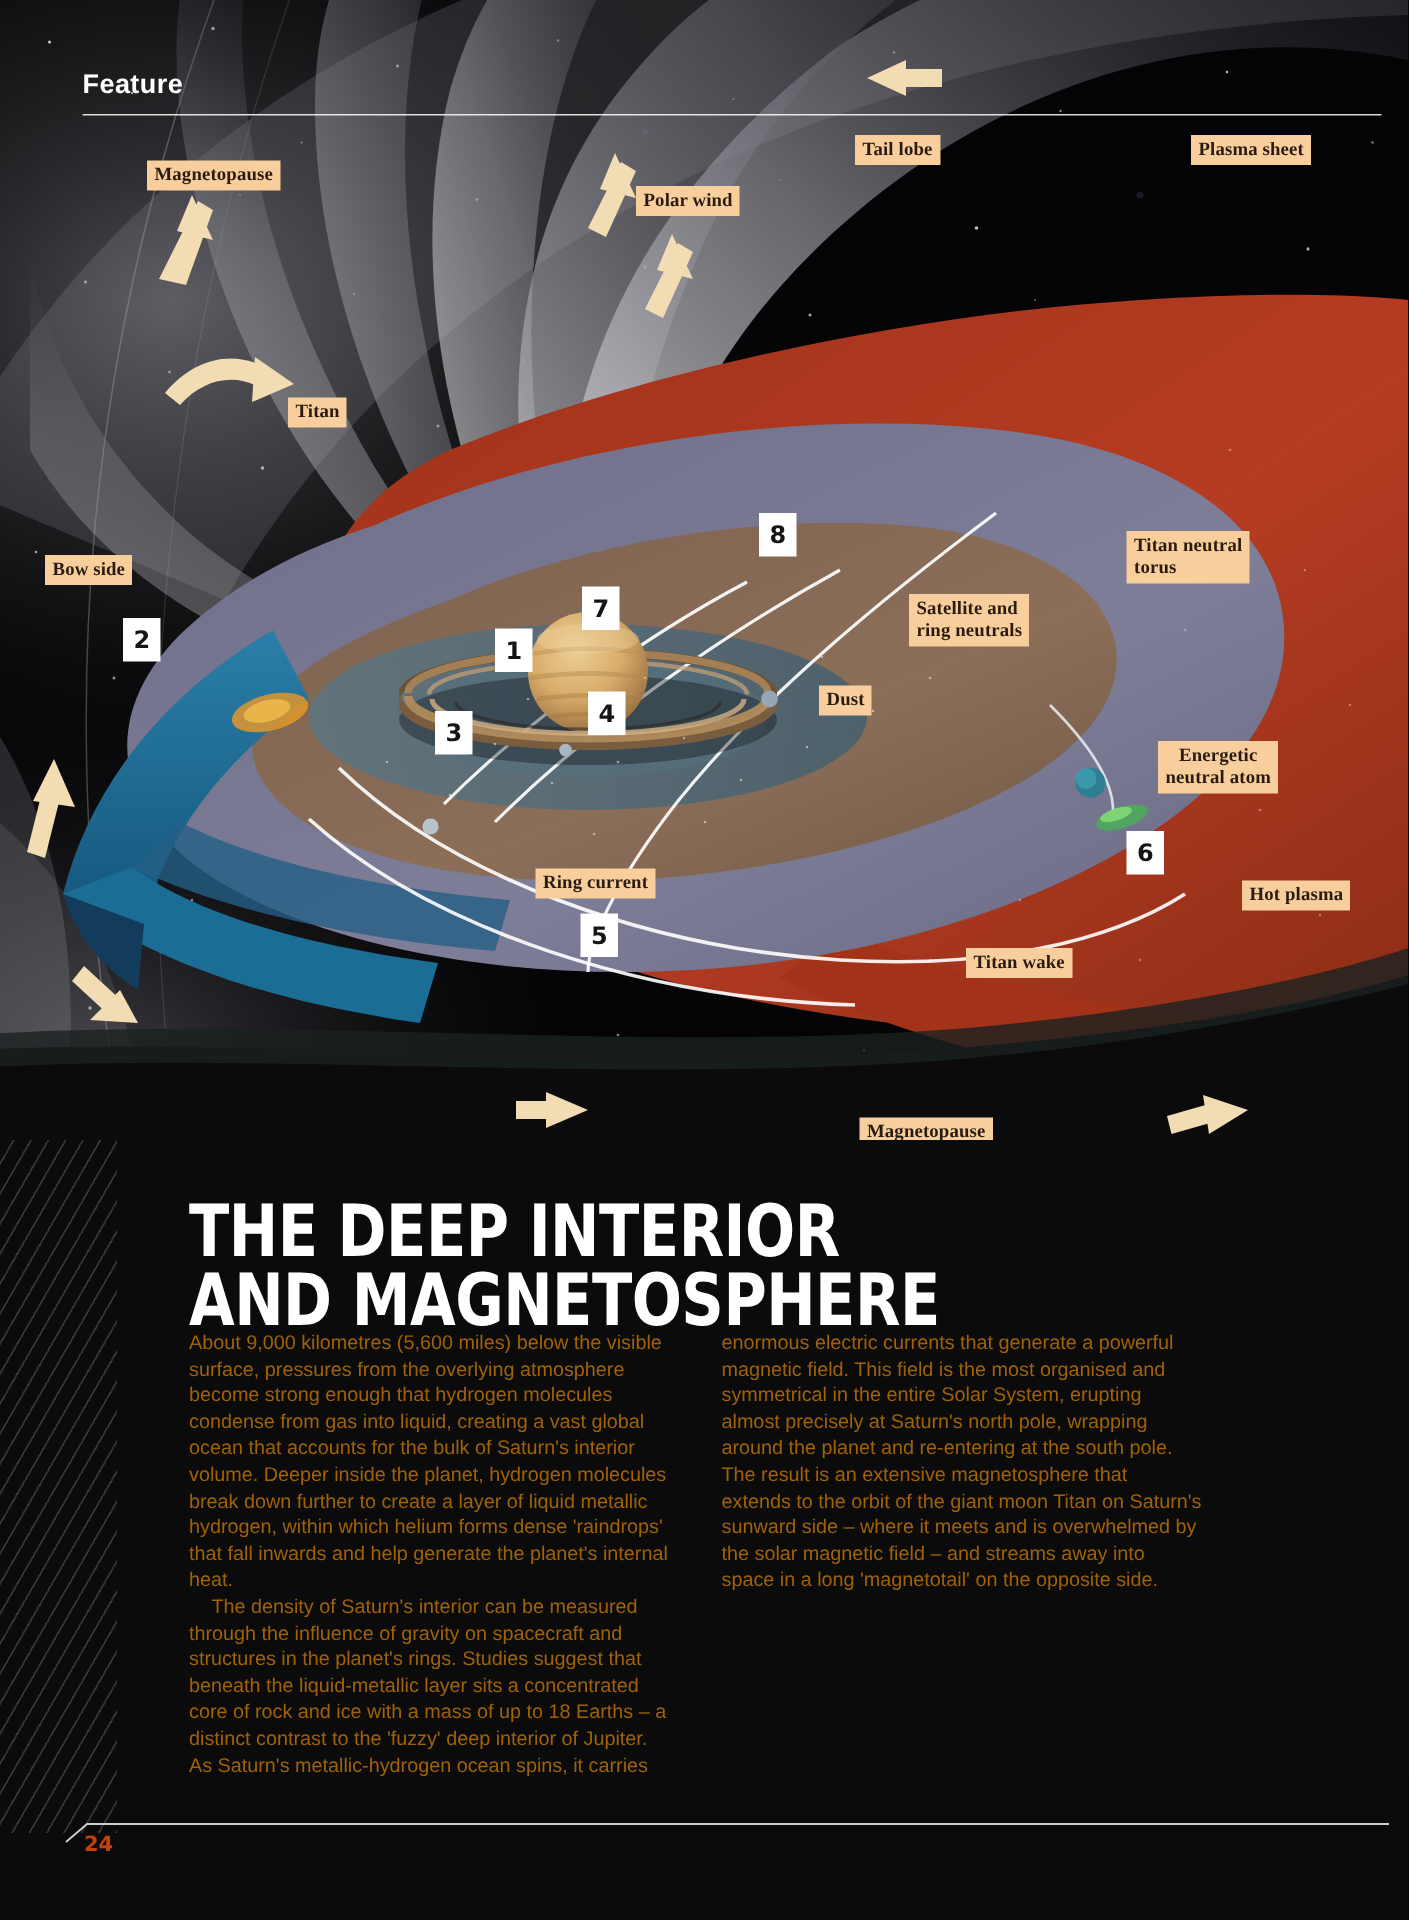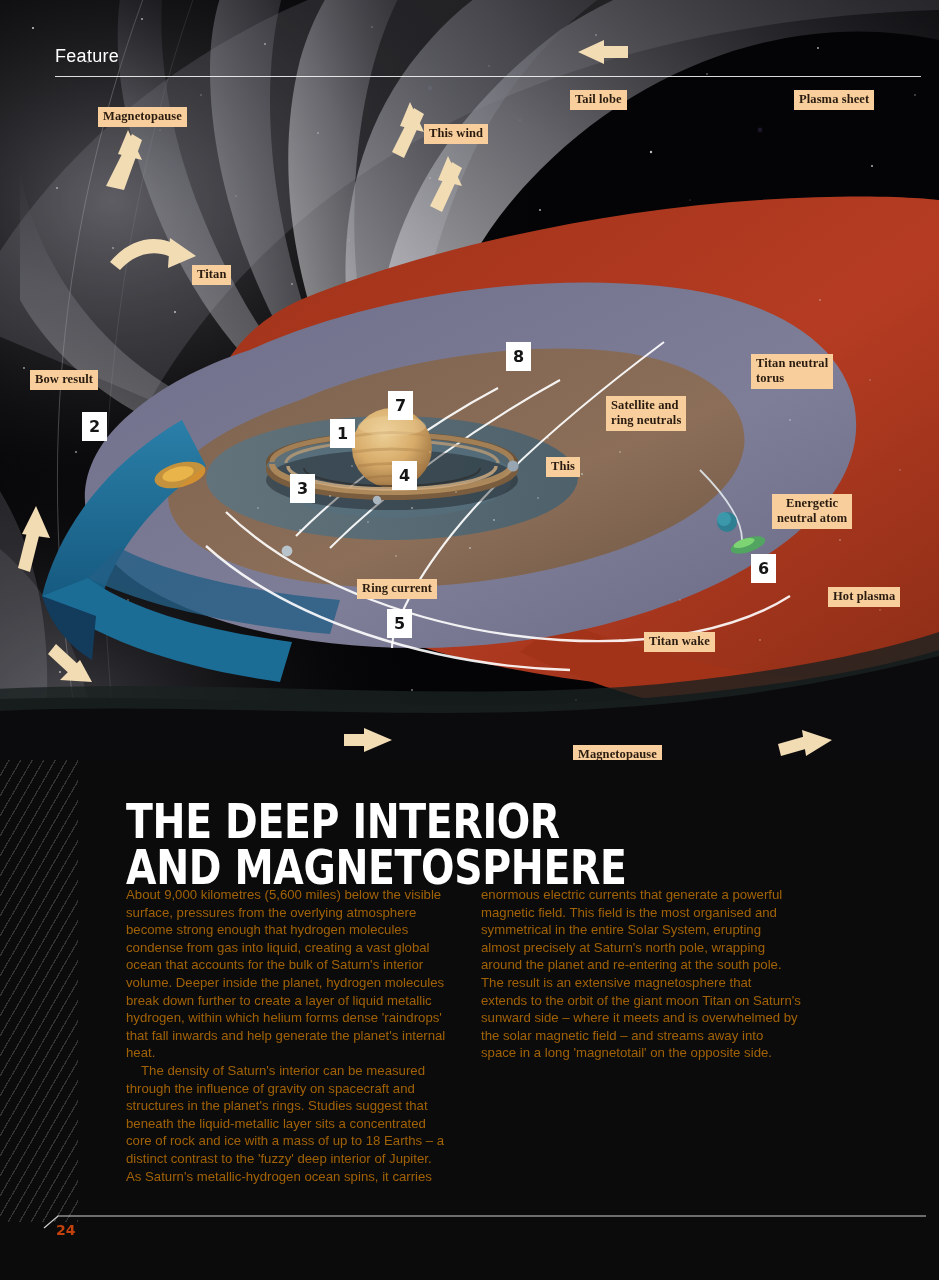--- a/index.html
+++ b/index.html
@@ -63,21 +63,21 @@
     line-height:18px;
     width:25px;height:29px;
     display:flex;align-items:center;justify-content:center;
   }
 
   
   .kicker{
     position:absolute;left:55px;top:46px;
     color:#ffffff;
     font-family:"Liberation Sans", sans-serif;
-    font-size:18px;font-weight:400;letter-spacing:.3px;
+    font-size:18px;font-weight:700;letter-spacing:.3px;
   }
   .kicker-rule{
     position:absolute;left:55px;top:76px;width:866px;height:1px;
     background:rgba(255,255,255,.85);
   }
 
   
   .content{
     position:absolute;left:0;top:760px;width:939px;height:520px;
     background:#0b0b0b;
@@ -440,30 +440,30 @@
           <path d="M 802 730 L 832 740 L 806 756 Z"></path>
         </g>
       </svg>
     </div>
 
     <div class="kicker">Feature</div>
     <div class="kicker-rule"></div>
 
     <div id="label-layer">
         <div class="tag" style="left: 98px; top: 107px;">Magnetopause</div>
-        <div class="tag" style="left: 424px; top: 124px;">This wind</div>
+        <div class="tag" style="left: 424px; top: 124px;">Polar wind</div>
         <div class="tag" style="left: 570px; top: 90px;">Tail lobe</div>
         <div class="tag" style="left: 794px; top: 90px;">Plasma sheet</div>
         <div class="tag" style="left: 192px; top: 265px;">Titan</div>
-        <div class="tag" style="left: 30px; top: 370px;">Bow result</div>
+        <div class="tag" style="left: 30px; top: 370px;">Bow side</div>
         <div class="tag" style="left: 606px; top: 396px;">Satellite and
 ring neutrals</div>
         <div class="tag right" style="left: 751px; top: 354px;">Titan neutral
 torus</div>
-        <div class="tag" style="left: 546px; top: 457px;">This</div>
+        <div class="tag" style="left: 546px; top: 457px;">Dust</div>
         <div class="tag center" style="left: 772px; top: 494px;">Energetic
 neutral atom</div>
         <div class="tag" style="left: 828px; top: 587px;">Hot plasma</div>
         <div class="tag" style="left: 357px; top: 579px;">Ring current</div>
         <div class="tag" style="left: 644px; top: 632px;">Titan wake</div>
         <div class="tag" style="left: 573px; top: 745px;">Magnetopause</div>
       </div>
     <div id="numbox-layer">
         <div class="numbox" style="left: 82px; top: 412px;">2</div>
         <div class="numbox" style="left: 506px; top: 342px;">8</div>

